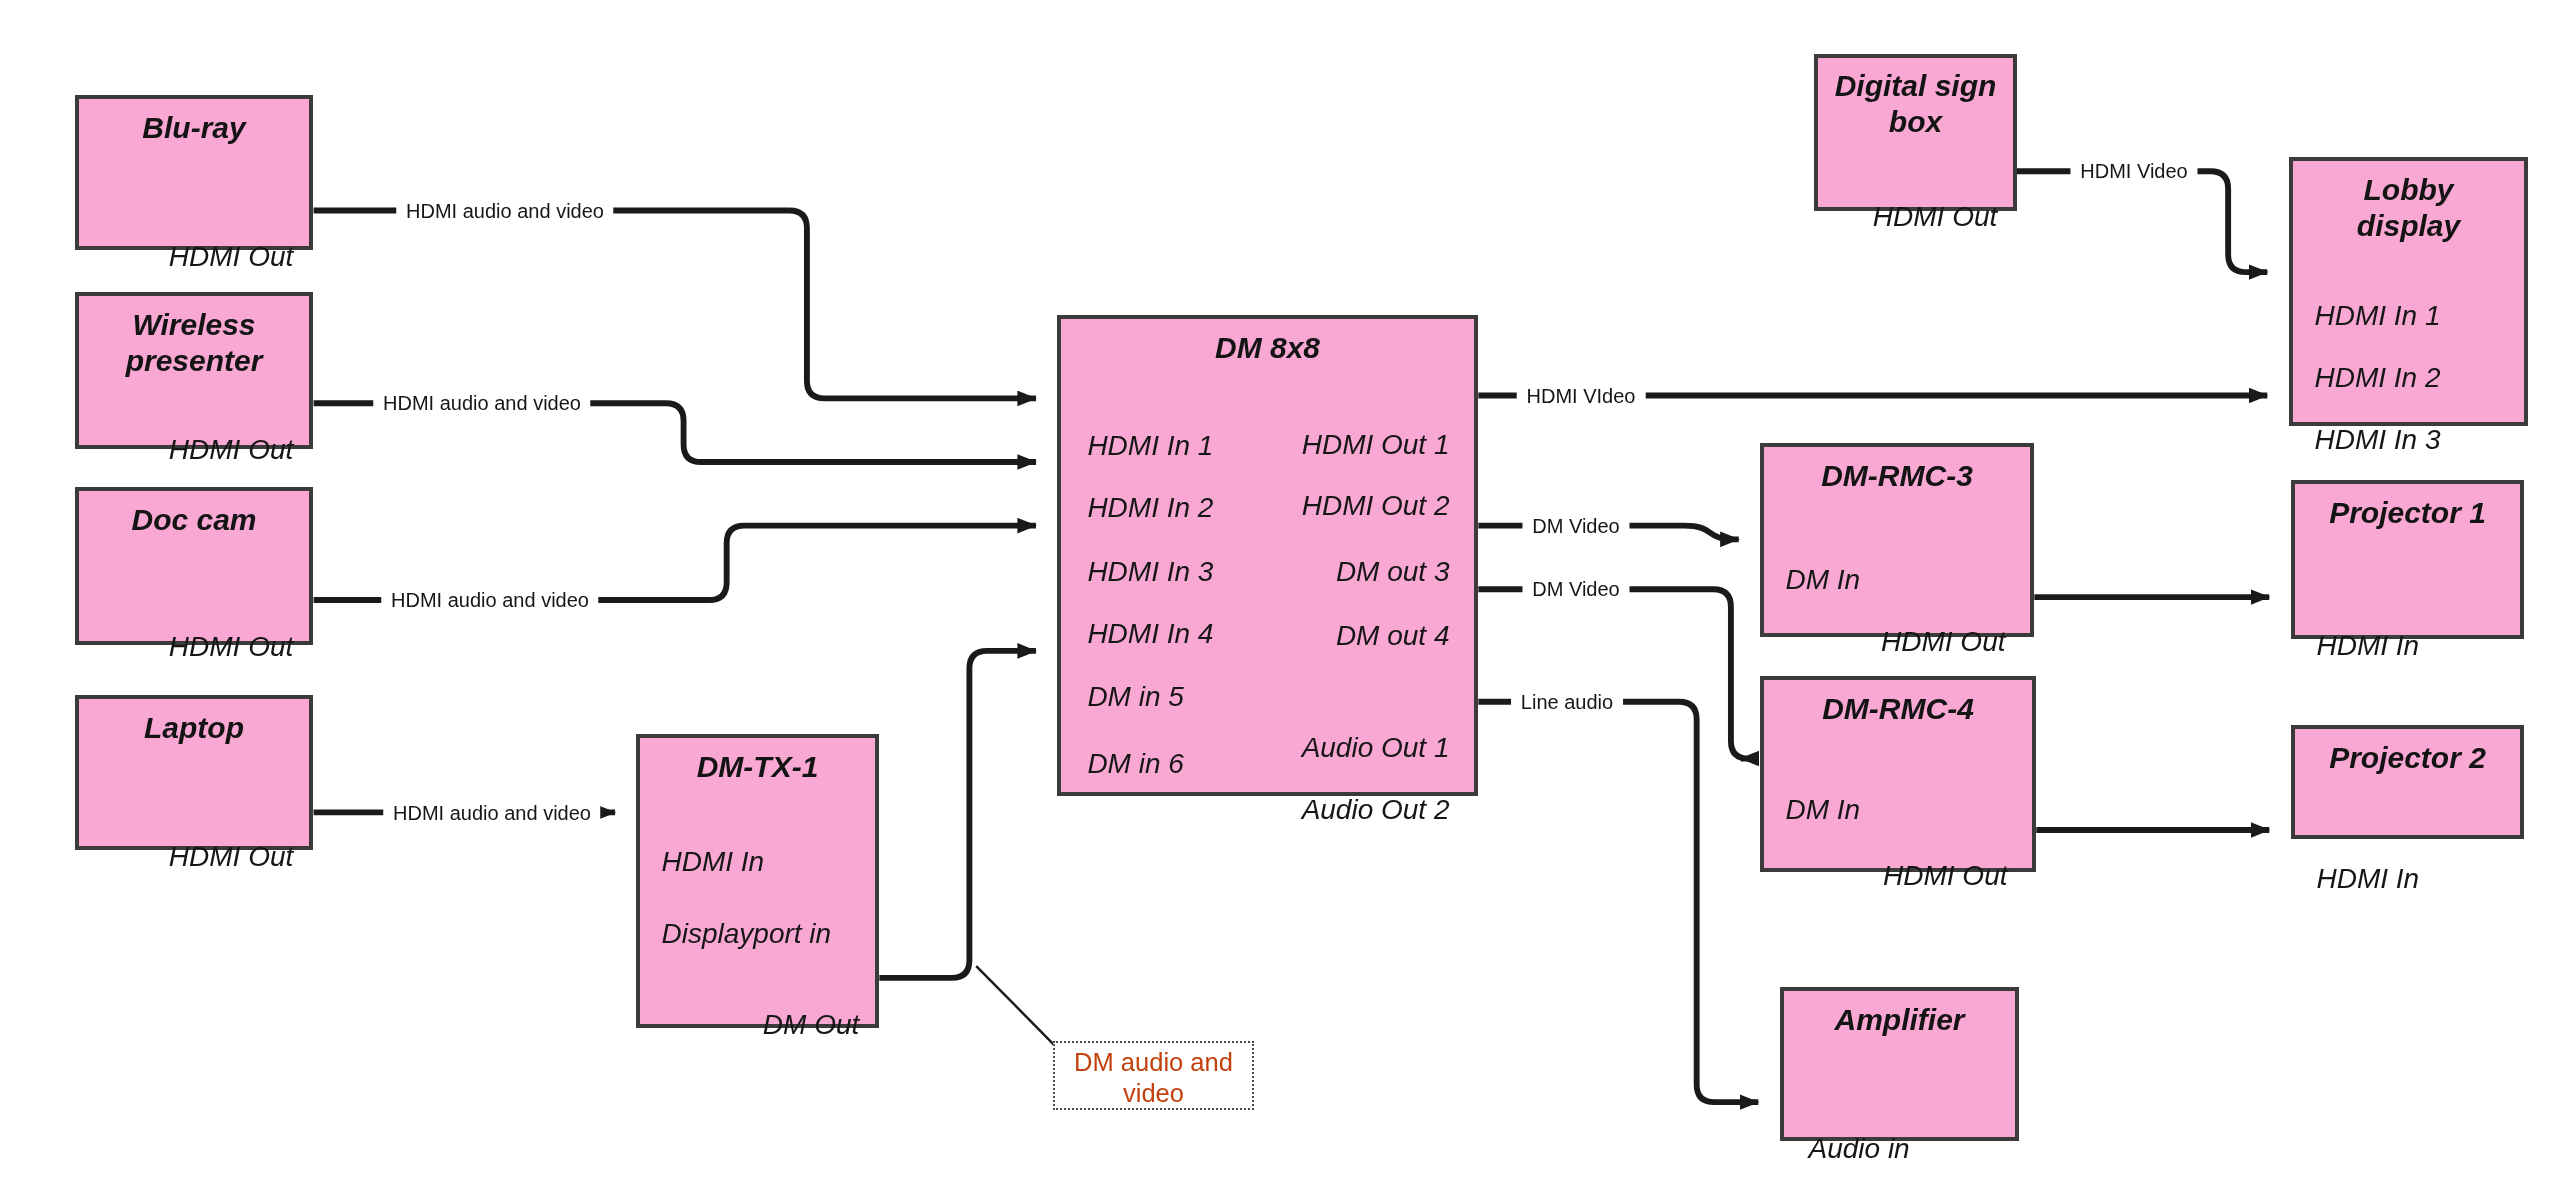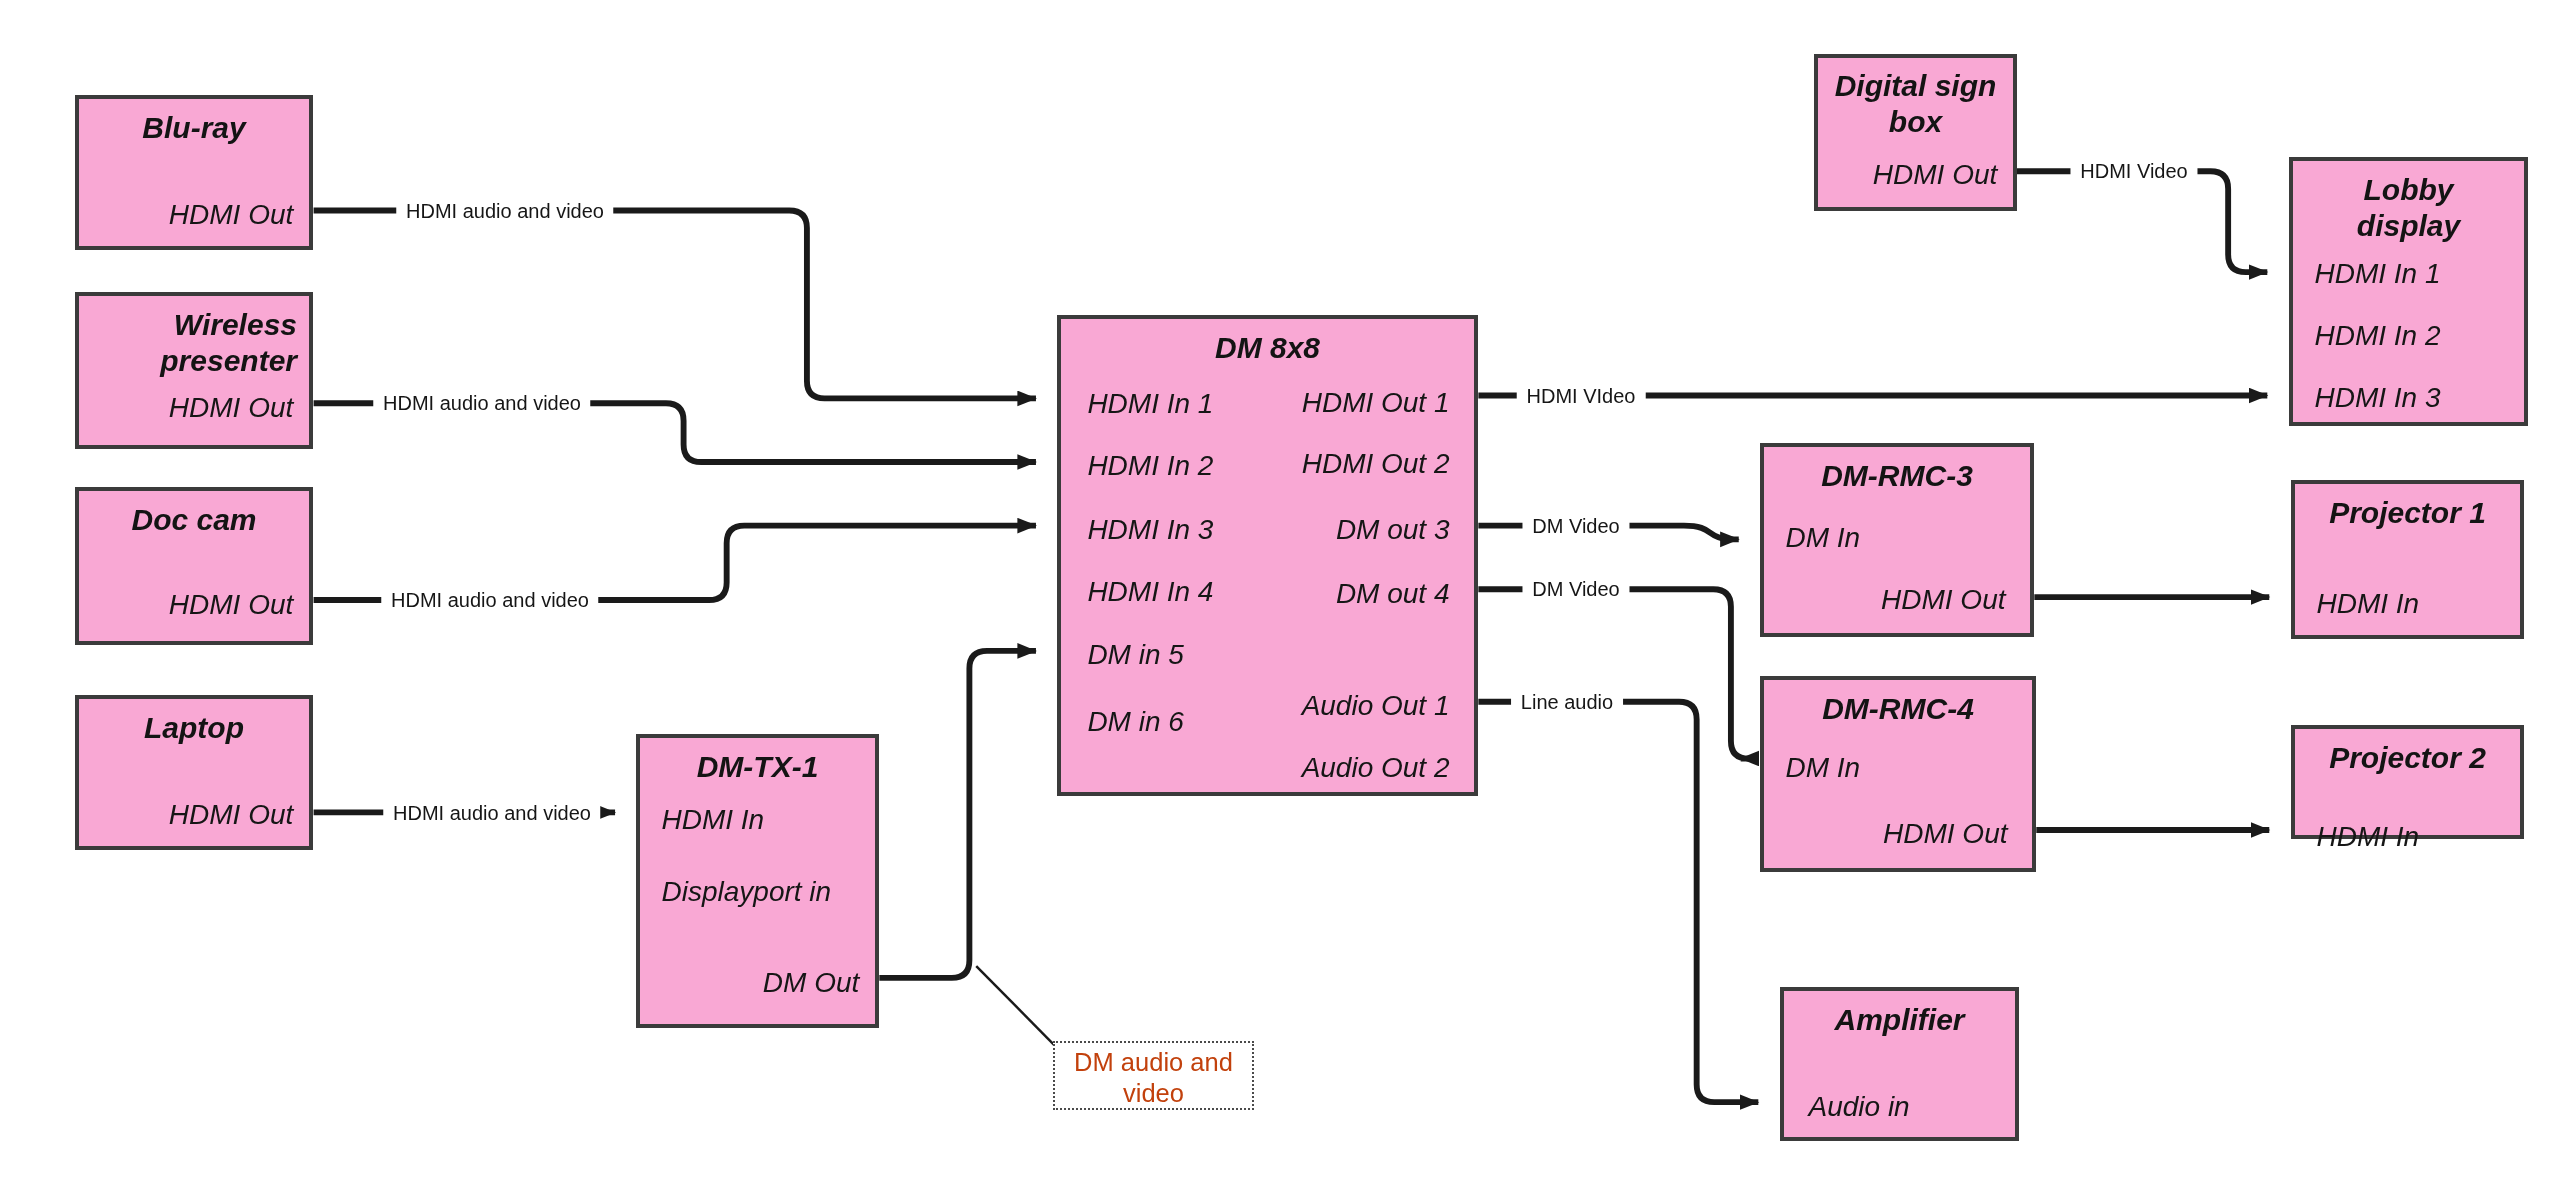--- a/index.html
+++ b/index.html
@@ -3,30 +3,30 @@
 <meta charset="utf-8">
 <style>
   html,body{margin:0;padding:0;background:#ffffff;}
   #canvas{position:relative;width:2576px;height:1201px;background:#ffffff;
           font-family:"Liberation Sans",sans-serif;overflow:hidden;}
   svg.wires{position:absolute;left:0;top:0;width:2576px;height:1201px;}
   .node{position:absolute;border:4.9px solid #3b3b3b;background:#f9a8d4;
         box-sizing:border-box;text-align:center;font-style:italic;}
   .node-title{font-weight:bold;font-size:30px;line-height:36px;color:#141414;
               padding-top:11px;margin:0 auto;}
-  .port{position:absolute;font-size:28px;line-height:35px;color:#161616;white-space:nowrap;}
+  .port{position:absolute;font-size:28px;line-height:35px;color:#161616;white-space:nowrap;margin-top:42px;}
   .port.pl{left:21.5px;text-align:right;}
   .port.pr{right:15.7px;text-align:right;}
   .edge-label{position:absolute;transform:translate(-50%,-50%);background:#ffffff;
               padding:0 9.8px;font-size:20px;color:#161616;white-space:nowrap;}
   .annotation{position:absolute;left:1053px;top:1041px;width:201px;height:69px;
               box-sizing:border-box;border:2.9px dotted #4a4a4a;background:#ffffff;
               font-size:25.5px;line-height:31px;color:#c2410c;text-align:center;
               padding-top:3.9px;}
-  .tmax210{max-width:206px;text-align:right;} .tmax170{max-width:171px;} .tmax150{max-width:147px;}
+  .tmax210{max-width:206px;} .tmax170{max-width:171px;} .tmax150{max-width:147px;}
 </style>
 </head>
 <body>
 
 <div id="canvas">
 
   <svg class="wires" viewBox="0 0 2631 1227" xmlns="http://www.w3.org/2000/svg">
     <defs>
       <marker id="arrow" markerUnits="userSpaceOnUse" markerWidth="22" markerHeight="18" refX="19" refY="8" orient="auto">
         <path d="M0,0 L20,8 L0,16 z" fill="#1a1a1a"></path>

